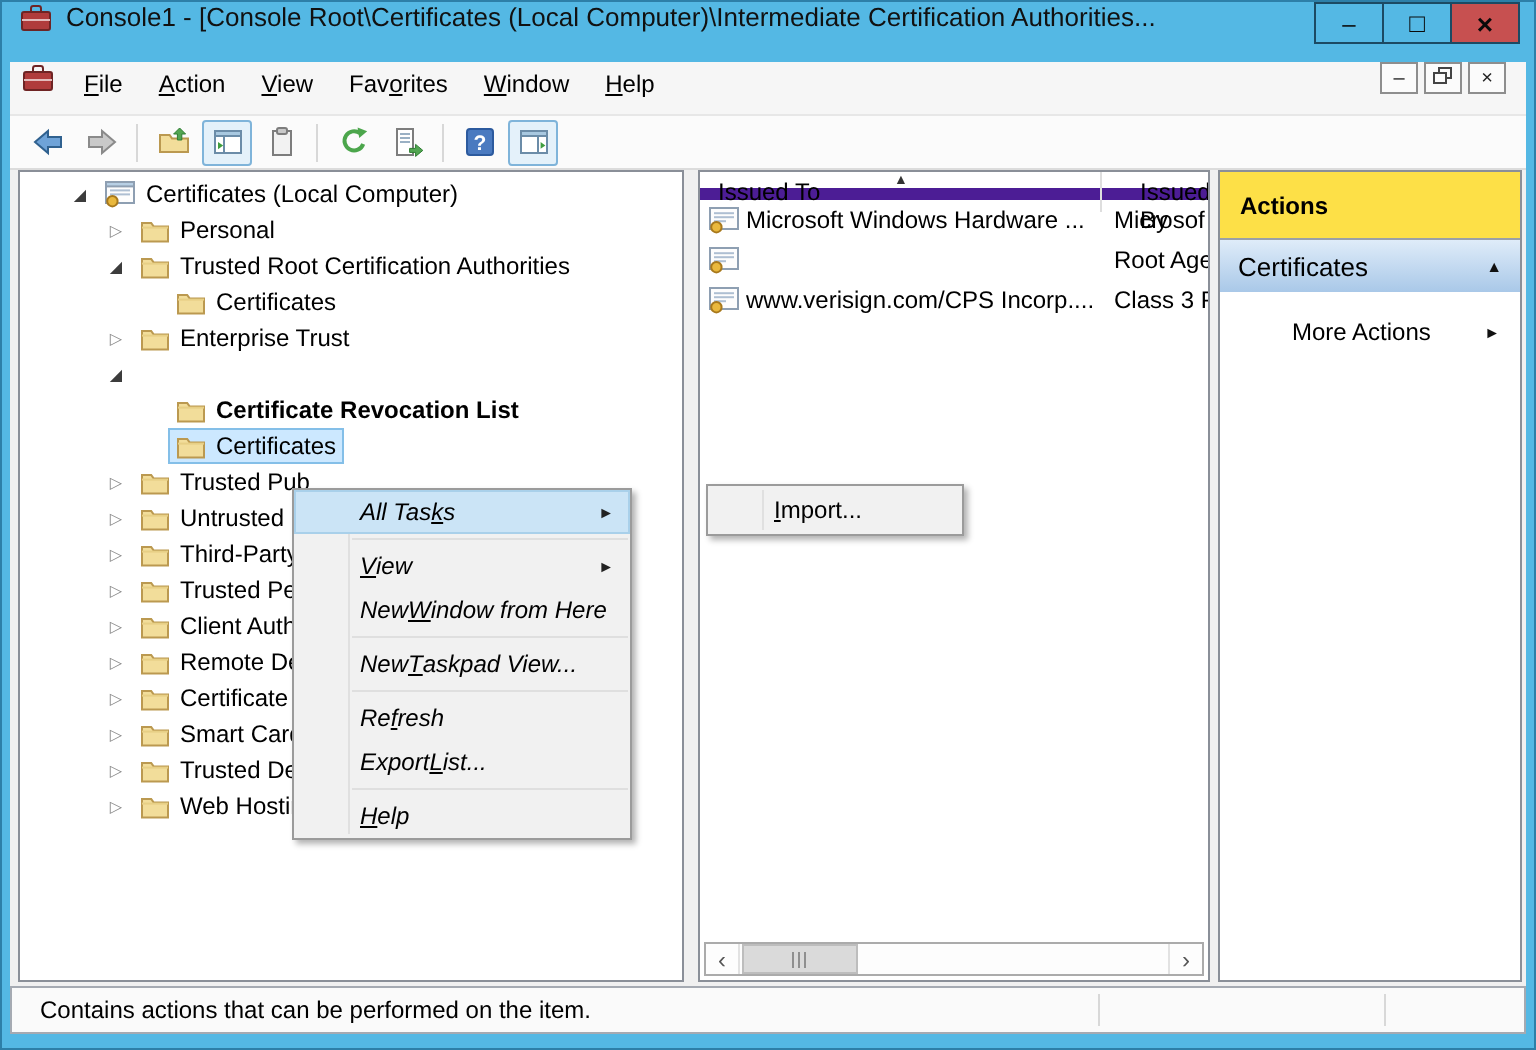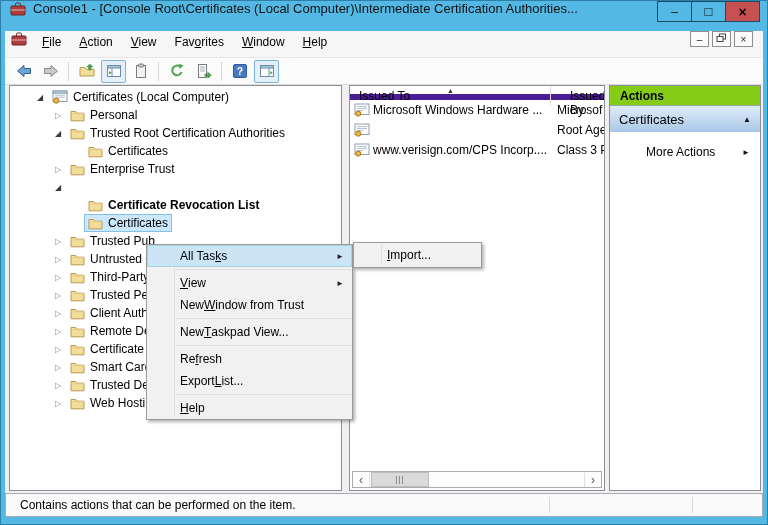--- a/index.html
+++ b/index.html
@@ -64,30 +64,30 @@
   .lr-by { position:absolute; left:207px; top:3px; right:0; overflow:hidden; white-space:nowrap; }
 
   .hscroll { position:absolute; left:2px; right:2px; bottom:2px; height:17px; display:flex; border:1px solid #ababab; background:#fdfdfd; }
   .hs-btn { width:17px; height:15px; display:flex; align-items:center; justify-content:center; font-size:12px; color:#555; border-right:1px solid #e2e2e2; }
   .hs-btn.rt { border-right:none; border-left:1px solid #e2e2e2; }
   .hs-track { flex:1; position:relative; }
   .hs-thumb { position:absolute; left:1px; top:0; width:58px; height:15px; background:#dadada; border:1px solid #bdbdbd; display:flex; align-items:center; justify-content:center; }
   .grip { width:8px; height:8px; background:repeating-linear-gradient(to right,#8f8f8f 0 1px,rgba(0,0,0,0) 1px 3px); }
 
   
-  .actions-title { height:20px; display:flex; align-items:center; padding-left:10px; font-weight:bold; background:#84cc16; border-bottom:1px solid #9aa0a8;text-align:center; }
+  .actions-title { height:34px; display:flex; align-items:center; padding-left:10px; font-weight:bold; background:#fde047; border-bottom:1px solid #9aa0a8;text-align:center; }
   .actions-group { height:26px; display:flex; align-items:center; padding:0 9px; font-size:13px; background:linear-gradient(#dfecf9,#a9c8e8); }
   .actions-group .collapse { margin-left:auto; font-size:8px; color:#111; }
   .actions-item { position:relative; height:22px; display:flex; align-items:center; padding-left:36px; margin-top:9px; }
   .actions-item .arrow { position:absolute; right:10px; font-size:8px; color:#111; }
 
   
   .ctx { position:absolute; background:#f1f1f1; border:1px solid #9b9b9b; box-shadow:2px 2px 3px rgba(0,0,0,0.3); }
   .ctx::before { content:""; position:absolute; left:27px; top:2px; bottom:2px; width:1px; background:#e0e0e0; }
-  #ctx-main { left:141px; top:159px; width:207px; z-index:10; }
+  #ctx-main { left:141px; top:159px; width:170px; z-index:10;font-style:italic; }
   #ctx-sub  { left:348px; top:157px; width:129px; z-index:11; padding:1px 0; }
   .ctx-item { position:relative; height:22px; display:flex; align-items:center; padding-left:33px; padding-right:20px; white-space:nowrap; }
   .ctx-item.hl { background:#cbe4f6; box-shadow:inset 0 0 0 1px #a9d0ea; }
   .ctx-item .sub-arrow { position:absolute; right:8px; font-size:8px; color:#222; }
   .ctx-sep { height:1px; background:#dfdfdf; margin:2px 1px 2px 29px; }
 
   
   .statusbar { position:relative; height:24px; background:#fafafa; border:1px solid #a5aab2; display:flex; align-items:center; padding-left:14px; }
   .sb-sep { position:absolute; top:3px; bottom:3px; width:1px; background:#d8d8d8; }
 </style>
@@ -524,21 +524,21 @@
           <div class="ctx-sep"></div>
           <div class="ctx-item">
             <span></span>
             <span class="u">V</span>
             <span>iew</span>
             <span class="sub-arrow">►</span>
           </div>
           <div class="ctx-item">
             <span>New </span>
             <span class="u">W</span>
-            <span>indow from Trust</span>
+            <span>indow from Here</span>
           </div>
           <div class="ctx-sep"></div>
           <div class="ctx-item">
             <span>New </span>
             <span class="u">T</span>
             <span>askpad View...</span>
           </div>
           <div class="ctx-sep"></div>
           <div class="ctx-item">
             <span>Re</span>

